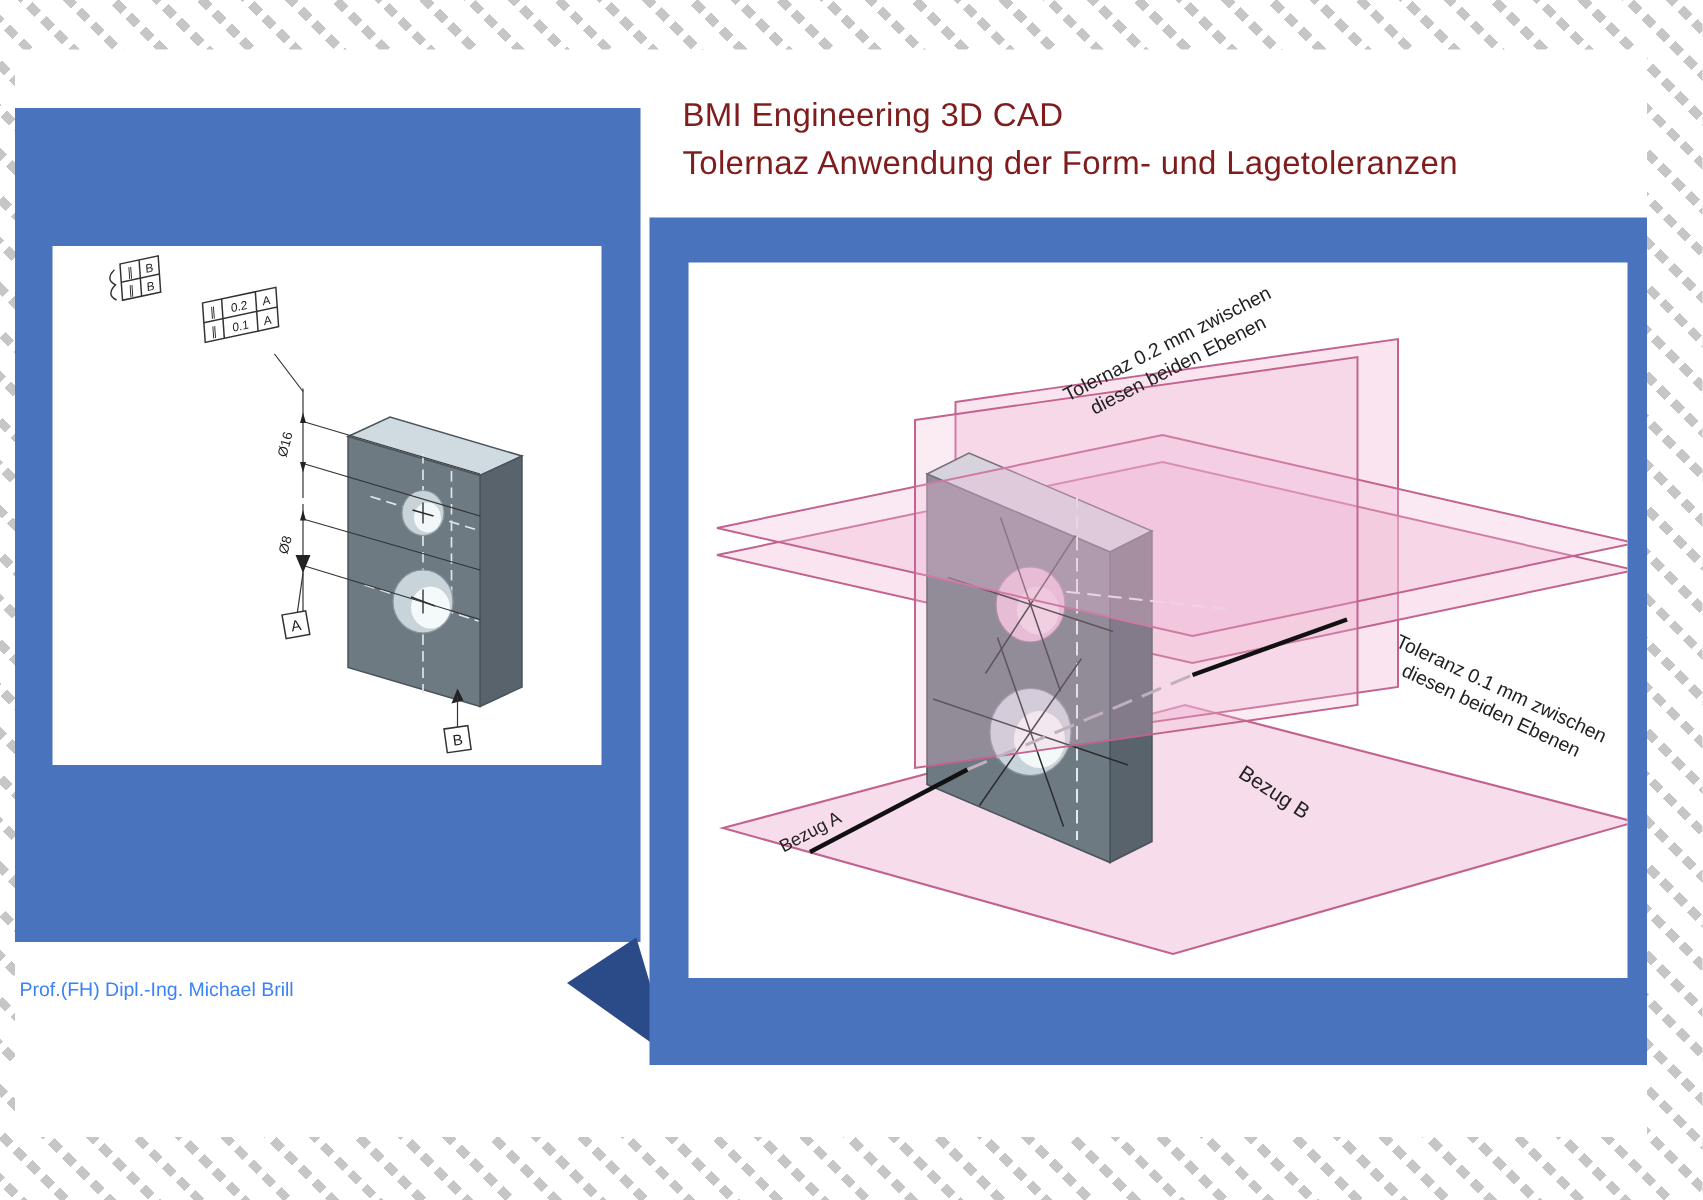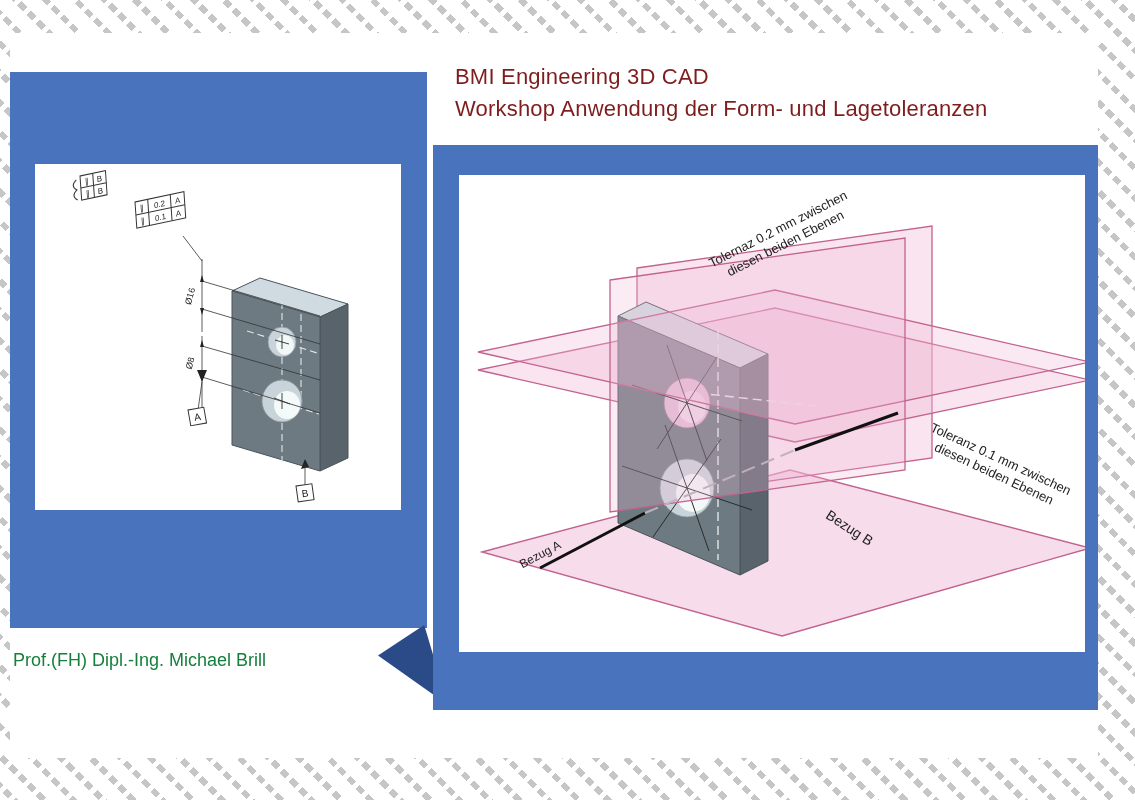--- a/index.html
+++ b/index.html
@@ -23,34 +23,34 @@
   .right-white{left:26px;top:30px;width:626px;height:477px;}
   .fold{
     left:368px;top:592px;width:70px;height:80px;background:#2a4a88;
     clip-path:polygon(0% 38%,66% 0%,100% 100%);
   }
   .title-block{
     left:445px;top:28px;width:640px;color:#7f1d1d;
     font-size:22px;line-height:32px;letter-spacing:.2px;white-space:nowrap;
   }
   .author-block{
-    left:3px;top:614px;width:440px;color:#15803d;
-    font-size:18px;line-height:26px;white-space:nowrap;
+    left:3px;top:614px;width:440px;color:#3b82f6;
+    font-size:13px;line-height:26px;white-space:nowrap;
   }
   svg{display:block;}
   svg text{font-family:"Liberation Sans","DejaVu Sans",sans-serif;fill:#222;}
 </style>
 </head>
 <body>
 
 <div class="abs slide">
 
   <div class="abs title-block">
     <div>BMI Engineering 3D CAD</div>
-    <div>Workshop Anwendung der Form- und Lagetoleranzen</div>
+    <div>Tolernaz Anwendung der Form- und Lagetoleranzen</div>
   </div>
 
   <div class="abs panel left-panel">
     <div class="white-box left-white">
       <svg width="366" height="346" viewBox="0 0 366 346">
 
         <g stroke="#4a545b" stroke-width="1">
           <polygon points="197,127 225,114 313,140 285,153" fill="#cfdbe0"></polygon>
           <polygon points="285,153 313,140 313,294 285,307" fill="#59636b"></polygon>
           <polygon points="197,127 285,153 285,307 197,281" fill="#6e7a82"></polygon>

